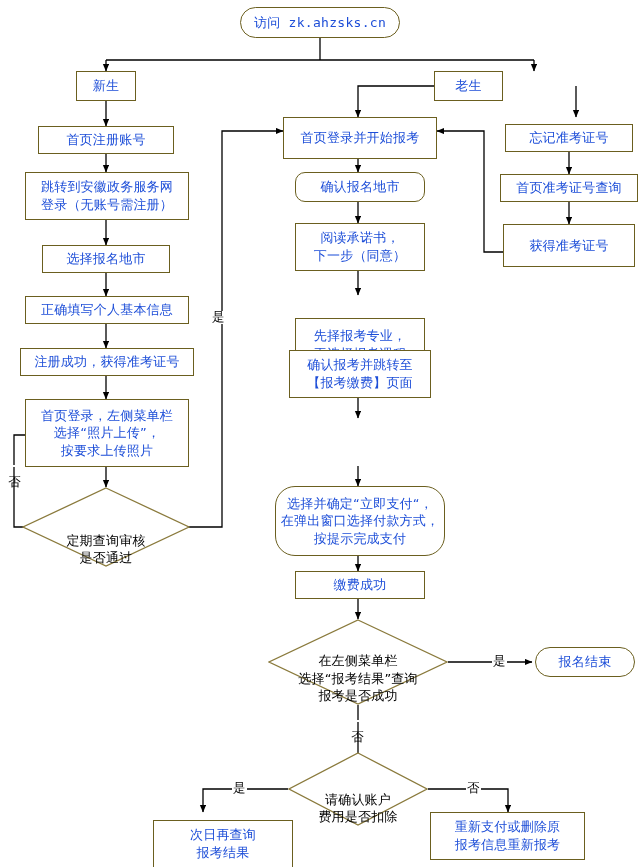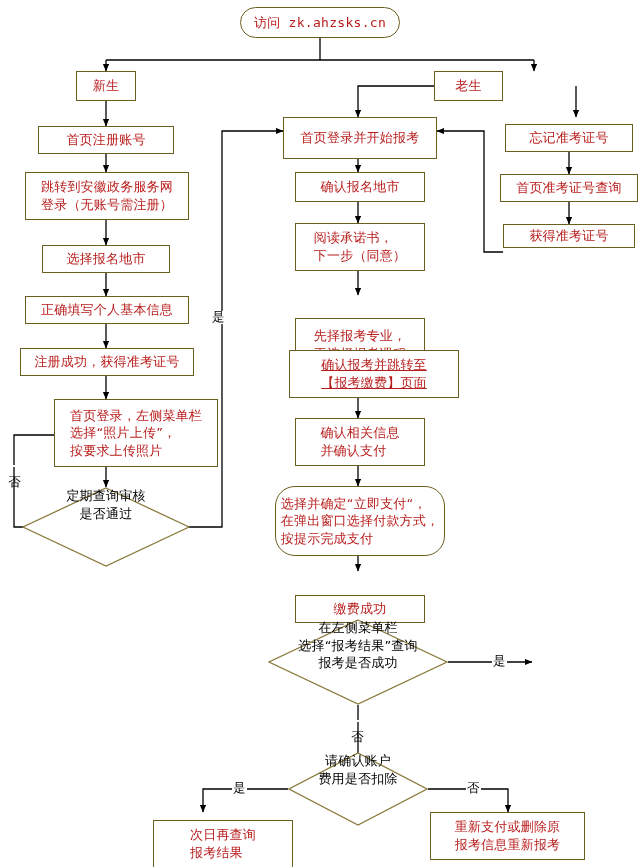--- a/index.html
+++ b/index.html
@@ -19,44 +19,44 @@
     position:absolute;
     left:0; top:0;
     width:640px; height:867px;
     pointer-events:none;
   }
   .node{
     position:absolute;
     box-sizing:border-box;
     border:1.4px solid #6b5f1f;
     background:#ffffff;
-    color:#b91c1c;
+    color:#1d4ed8;
     display:flex;
     align-items:center;
     justify-content:center;
-    text-align:left;
+    text-align:center;
     font-size:13px;
     line-height:1.35;
     letter-spacing:.2px;
     white-space:pre-line;
     z-index:2;
   }
   .terminal{
     border-radius:999px;
   }
   .terminal.start{
     font-family:"DejaVu Sans Mono","Liberation Mono",monospace;
     font-size:13px;
     letter-spacing:.3px;
   }
   .diamond{
     position:absolute;
     z-index:2;
     display:flex;
-    align-items:flex-start;
+    align-items:flex-end;
     justify-content:center;
   }
   .diamond svg{
     position:absolute;
     left:0; top:0;
     width:100%; height:100%;
   }
   .diamond .dtext{
     position:relative;
     z-index:3;
@@ -173,21 +173,21 @@
   </div>
 
   <div class="node" style="left:25px; top:296px; width:164px; height:28px;">
     <span>正确填写个人基本信息</span>
   </div>
 
   <div class="node" style="left:20px; top:348px; width:174px; height:28px;">
     <span>注册成功，获得准考证号</span>
   </div>
 
-  <div class="node" style="left:25px; top:399px; width:164px; height:68px;margin-left:29px;">
+  <div class="node" style="left:25px; top:399px; width:164px; height:68px;">
     <span>首页登录，左侧菜单栏
 选择“照片上传”，
 按要求上传照片</span>
   </div>
 
   <div class="diamond" style="left:22px; top:487px; width:168px; height:80px;">
     <svg viewBox="0 0 168 80" preserveAspectRatio="none">
       <polygon points="84,1 167,40 84,79 1,40" fill="#ffffff" stroke="#8a7a3c" stroke-width="1.3"></polygon>
     </svg>
     <div class="dtext">定期查询审核
@@ -195,67 +195,66 @@
   </div>
 
   <div class="elabel vert" style="left:8px; top:465px;">否</div>
 
   <div class="elabel" style="left:211px; top:311px;">是</div>
 
   <div class="node" style="left:283px; top:117px; width:154px; height:42px;">
     <span>首页登录并开始报考</span>
   </div>
 
-  <div class="node" style="left:295px; top:172px; width:130px; height:30px;">
+  <div class="node" style="left:295px; top:172px; width:130px; height:30px;border-radius:10px;">
     <span>确认报名地市</span>
   </div>
 
   <div class="node" style="left:295px; top:223px; width:130px; height:48px;">
     <span>阅读承诺书，
 下一步（同意）</span>
   </div>
 
   <div class="node" style="left:295px; top:295px; width:130px; height:54px;margin-top:23px;">
     <span>先择报考专业，
 再选择报考课程</span>
   </div>
 
-  <div class="node" style="left:289px; top:350px; width:170px; height:48px;text-decoration:underline;">
+  <div class="node" style="left:289px; top:350px; width:142px; height:48px;">
     <span>确认报考并跳转至
 【报考缴费】页面</span>
   </div>
 
-  <div class="node" style="left:295px; top:418px; width:130px; height:48px;">
-    <span>确认相关信息
-并确认支付</span>
-  </div>
 
   <div class="node" style="left:275px; top:486px; width:170px; height:70px;border-radius:20px;">
     <span>选择并确定“立即支付“，
 在弹出窗口选择付款方式，
 按提示完成支付</span>
   </div>
 
-  <div class="node" style="left:295px; top:571px; width:130px; height:28px;margin-top:24px;">
+  <div class="node" style="left:295px; top:571px; width:130px; height:28px;">
     <span>缴费成功</span>
   </div>
 
   <div class="diamond" style="left:268px; top:619px; width:180px; height:86px;">
     <svg viewBox="0 0 180 86" preserveAspectRatio="none">
       <polygon points="90,1 179,43 90,85 1,43" fill="#ffffff" stroke="#8a7a3c" stroke-width="1.3"></polygon>
     </svg>
     <div class="dtext">在左侧菜单栏
 选择“报考结果”查询
 报考是否成功</div>
   </div>
 
   <div class="elabel" style="left:492px; top:655px;">是</div>
 
   <div class="elabel vert" style="left:351px; top:720px;">否</div>
 
+  <div class="node terminal" style="left:535px; top:647px; width:100px; height:30px;">
+    <span>报名结束</span>
+  </div>
 
   <div class="diamond" style="left:288px; top:752px; width:140px; height:74px;">
     <svg viewBox="0 0 140 74" preserveAspectRatio="none">
       <polygon points="70,1 139,37 70,73 1,37" fill="#ffffff" stroke="#8a7a3c" stroke-width="1.3"></polygon>
     </svg>
     <div class="dtext">请确认账户
 费用是否扣除</div>
   </div>
 
   <div class="elabel" style="left:232px; top:782px;">是</div>
@@ -273,17 +272,17 @@
   </div>
 
   <div class="node" style="left:505px; top:124px; width:128px; height:28px;">
     <span>忘记准考证号</span>
   </div>
 
   <div class="node" style="left:500px; top:174px; width:138px; height:28px;">
     <span>首页准考证号查询</span>
   </div>
 
-  <div class="node" style="left:503px; top:224px; width:132px; height:24px;">
+  <div class="node" style="left:503px; top:224px; width:132px; height:43px;">
     <span>获得准考证号</span>
   </div>
 
 </div>
 
 </body></html>

